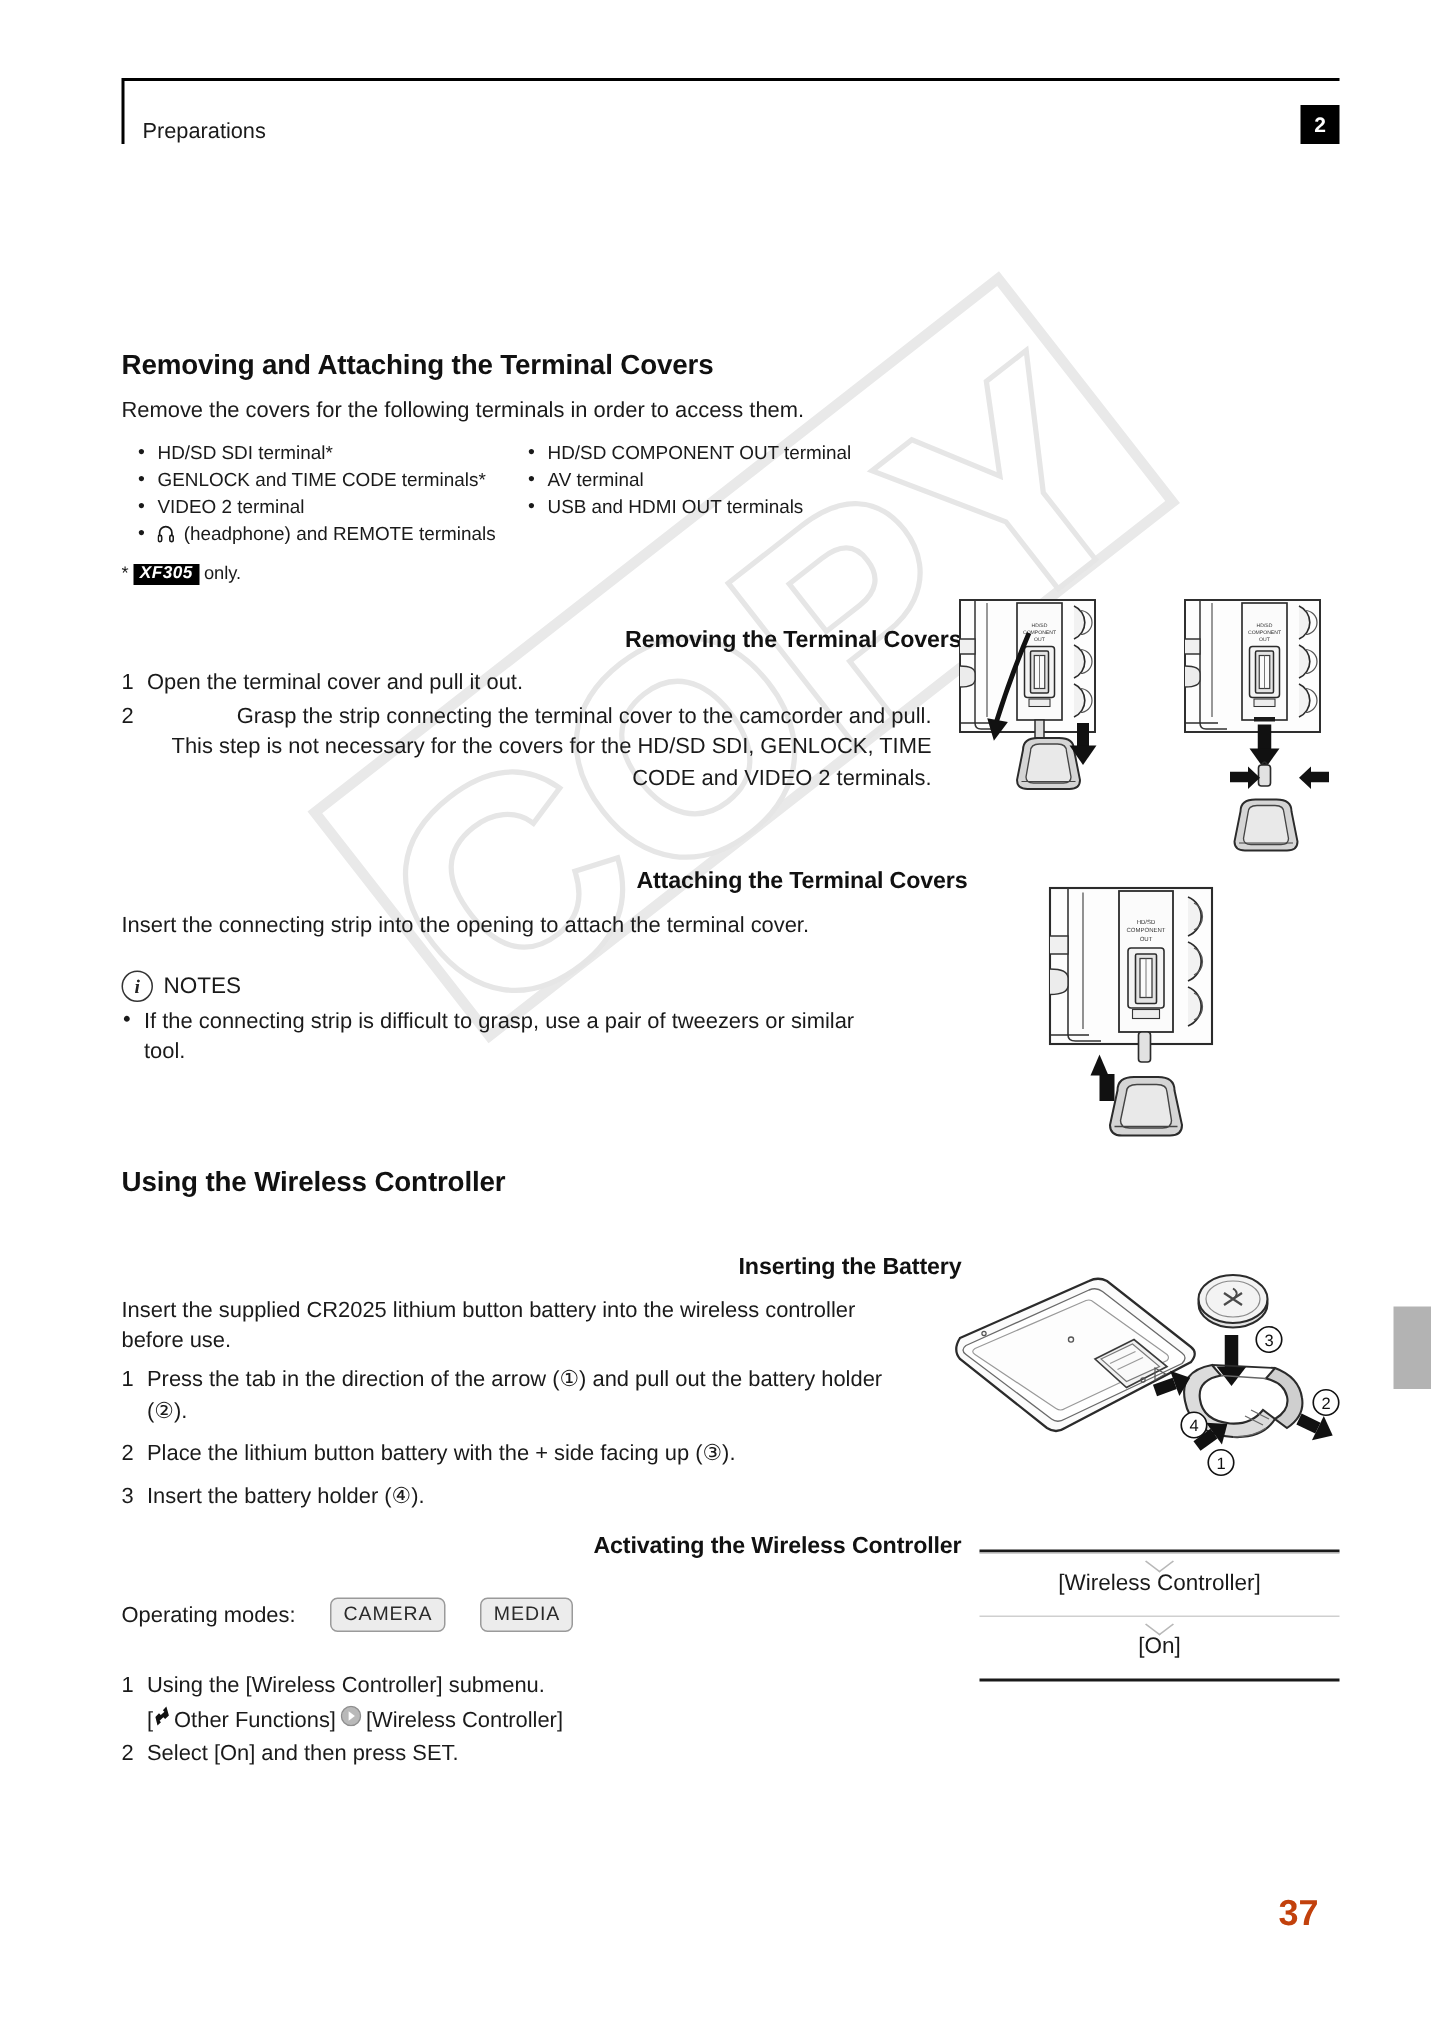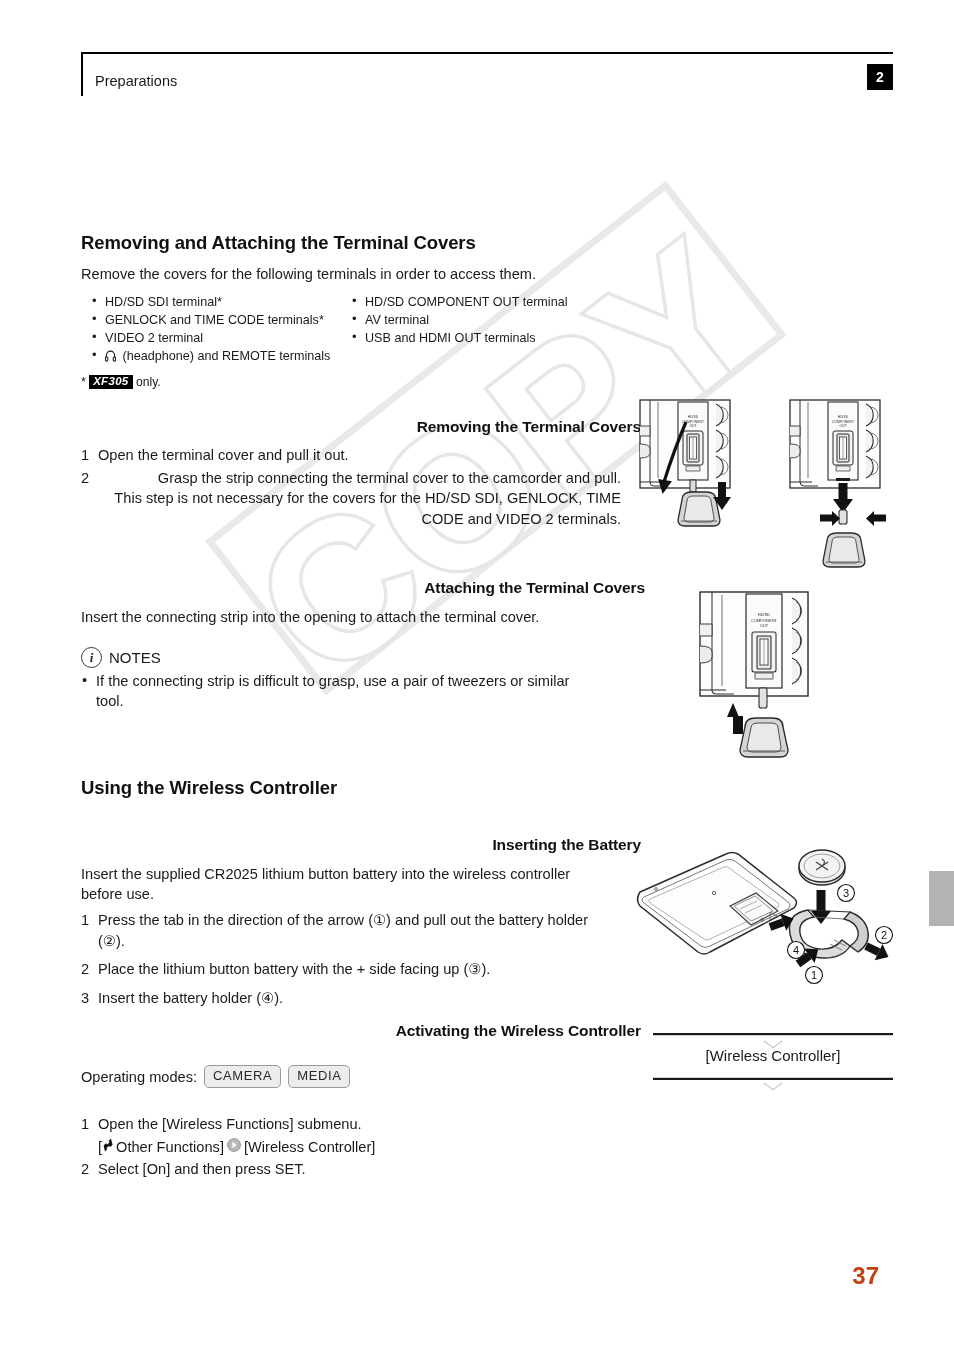--- a/index.html
+++ b/index.html
@@ -74,21 +74,21 @@
   #page-title {
     font-size: 24.5px;
     font-weight: bold;
     letter-spacing: -0.2px;
     padding-top: 7px;
     width: 556px;
     color: #111;
   }
   #header .hright {
     display: flex;
-    align-items: center;
+    align-items: flex-end;
     flex: 1;
     border-left: 2px solid #000;
     height: 42px;
     padding-left: 12px;
     box-sizing: border-box;
   }
   #chapter-name {
     font-size: 14.5px;
     padding-top: 11px;
     flex: 1;
@@ -229,21 +229,21 @@
     content: "\2022";
     position: absolute;
     left: 1px;
     top: -1px;
   }
 
   
   .opmodes {
     display: flex;
     align-items: center;
-    gap: 7px;
+    gap: 23px;
     font-size: 14.6px;
   }
   .mode-btn {
     border: 1px solid #9a9a9a;
     border-radius: 5px;
     background: #ececec;
     font-size: 13px;
     letter-spacing: 0.6px;
     padding: 3px 8px 4px 8px;
     color: #2a2a2a;
@@ -433,21 +433,21 @@
 
   <div class="opmodes abs" style="top:1065px;left:0;">
     <span>Operating modes:</span>
     <span class="mode-btn">CAMERA</span>
     <span class="mode-btn">MEDIA</span>
   </div>
 
   <div class="abs" style="top:1114px;left:0;width:540px;">
     <div class="step">
       <div class="num">1</div>
-      <div class="txt">Open the [Wireless Functions] submenu.</div>
+      <div class="txt">Using the [Wireless Controller] submenu.</div>
     </div>
     <div class="step" style="padding-left:17px;">
       <span>[</span>
       <span class="wrench">
         <svg width="13" height="14" viewBox="0 0 13 14">
           <path d="M8.9 0.6 L6.6 3.1 L7.6 4.2 L5.2 6.4 L4.0 5.2 L1.6 7.6 L3.0 13.4 L5.3 11.1 L4.4 10.1 L6.9 7.9 L8.1 9.0 L10.6 6.7 Z" fill="#111"></path>
         </svg>
       </span>
       <span> Other Functions]</span>
       <span class="arrow-circ">
@@ -671,17 +671,18 @@
       <text x="196" y="139">1</text>
     </g>
   </svg>
 </div>
 
 <div id="menu-flow">
   <div class="mf-rule-strong"></div>
   <div class="mf-rule-light"></div>
   <div class="mf-item">[Wireless Controller]</div>
   <div class="mf-rule-light"></div>
+  <div class="mf-item">[On]</div>
   <div class="mf-rule-strong"></div>
 </div>
 
 <div id="side-tab"></div>
 <div id="page-number">37</div>
 
 </body></html>

